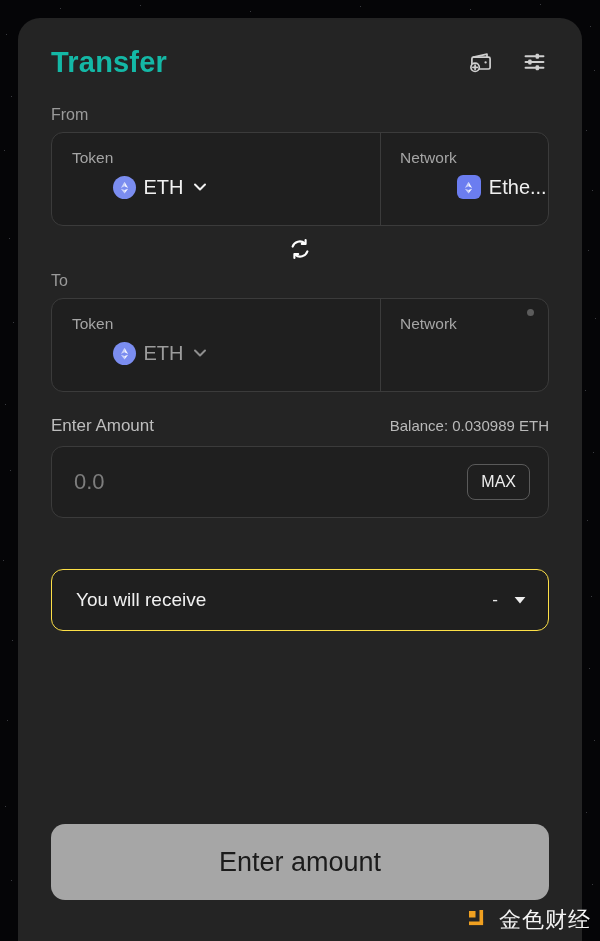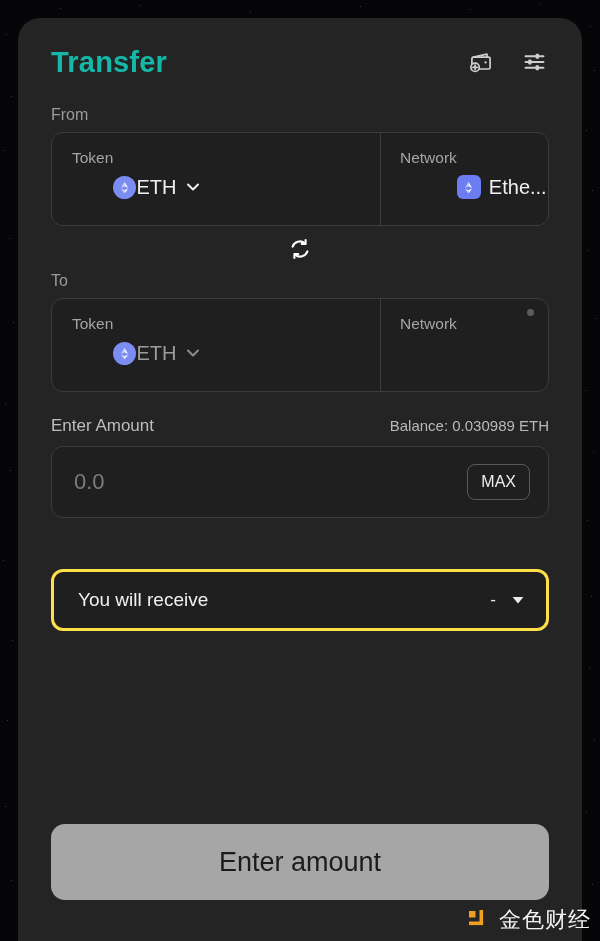--- a/index.html
+++ b/index.html
@@ -109,21 +109,21 @@
     gap: 8px;
   }
   .tn-name {
     font-size: 20px;
     color: #f0f0f0;
     white-space: nowrap;
     overflow: hidden;
   }
   .tn-name.dim { color: #9c9c9c; }
   .tn-col.token .tn-body { justify-content: space-between; }
-  .tn-left { display: flex; align-items: flex-start; }
+  .tn-left { display: flex; align-items: flex-start; gap: 7px; }
 
   .chev {
     flex: 0 0 auto;
     width: 18px;
     height: 18px;
   }
   .chev svg { display: block; }
 
   .dot {
     position: absolute;
@@ -213,21 +213,21 @@
     font-size: 16px;
     font-family: "Liberation Sans", sans-serif;
     padding: 8px 13px;
     cursor: pointer;
   }
 
   
   .receive-box {
     margin-top: 51px;
     height: 62px;
-    border: 3px solid #fde047;
+    border: 1px solid #fde047;
     border-radius: 12px;
     background: #1f1f1f;
     display: flex;
     align-items: center;
     justify-content: space-between;
     padding: 0 20px 0 24px;
     cursor: pointer;
   }
   .receive-label { font-size: 19px; color: #f0f0f0; }
   .receive-right { display: flex; align-items: center; gap: 14px; }

